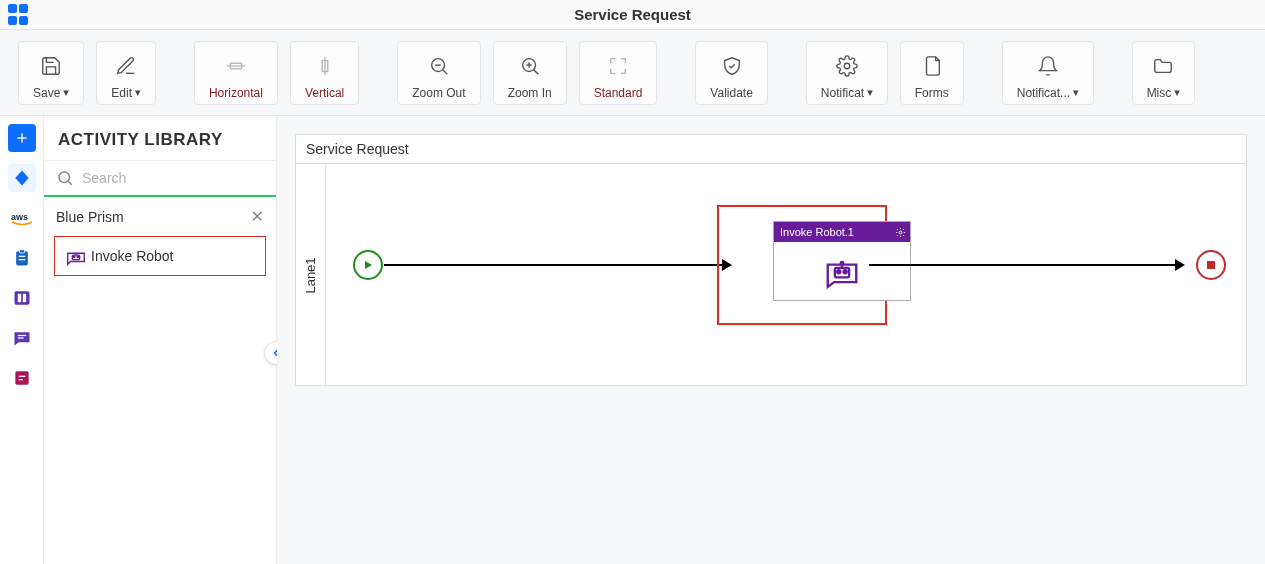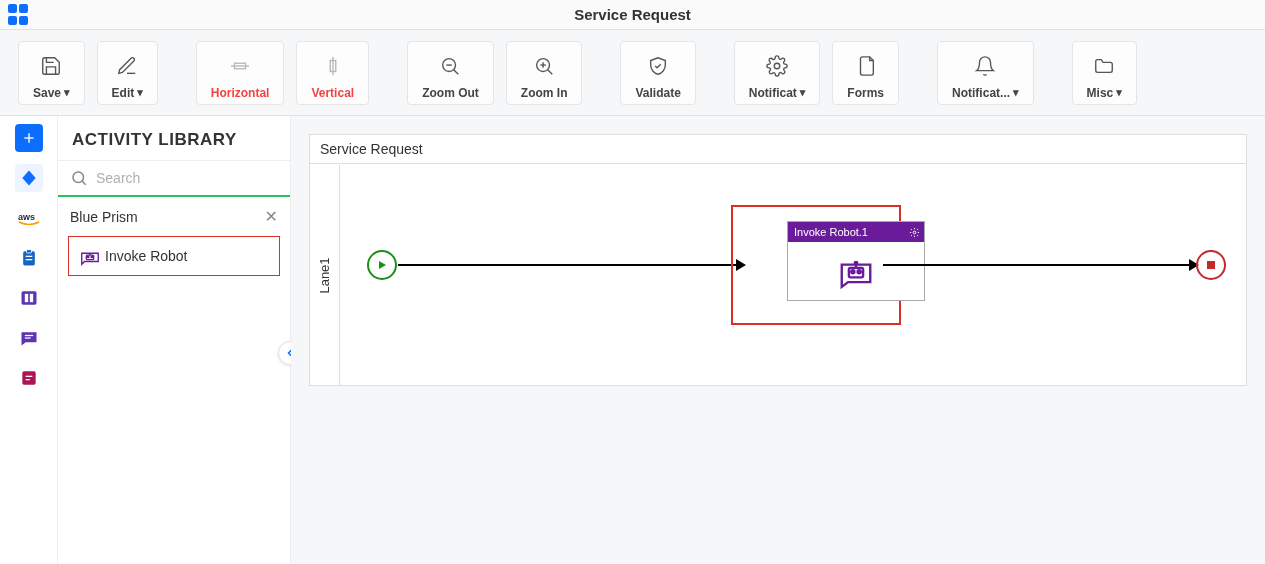--- a/index.html
+++ b/index.html
@@ -6,33 +6,33 @@
   body { width: 1265px; height: 564px; background: #ffffff; overflow: hidden; color: #333; }
 
   
   .titlebar { height: 30px; border-bottom: 1px solid #e0e0e0; display: flex; align-items: center; position: relative; background: #fafafa; }
   .titlebar .app-icon { width: 22px; height: 22px; margin-left: 8px; display:flex; flex-wrap:wrap; gap:2px; }
   .titlebar .app-icon span { width:9px; height:9px; background:#0d6efd; border-radius:2px; }
   .titlebar .title { position:absolute; left:50%; transform:translateX(-50%); font-size:15px; font-weight:600; color:#333; }
 
   
   .toolbar { height: 86px; background:#f6f7f8; border-bottom:1px solid #e3e3e3; display:flex; align-items:center; padding: 0 18px; gap: 12px; }
-  .tbtn { display:flex; flex-direction:column; align-items:center; justify-content:space-between; padding:6px 8px 2px 8px; border:1px solid #fff; border-radius:4px; min-width:60px; cursor:pointer;font-weight:bold; }
+  .tbtn { display:flex; flex-direction:column; align-items:center; justify-content:space-between; padding:6px 8px 2px 8px; border:1px solid #fff; border-radius:4px; min-width:60px; cursor:pointer; }
   .tbtn.boxed { border:1px solid #e5e5e5; background:#fdfdfd; padding:10px 14px 4px 14px; }
   .tbtn .icon { height:28px; display:flex; align-items:center; justify-content:center; }
   .tbtn .label { font-size:12px; color:#444; margin-top:6px; white-space:nowrap; display:flex; align-items:center; gap:3px;}
   .tbtn.disabled .icon svg { stroke:#b8b8b8; }
-  .tbtn.disabled .label { color:#ef4444; }
+  .tbtn.disabled .label { color:#7f1d1d; }
   .spacer { flex: 0 0 14px; }
 
   
   .main { display:flex; height: calc(564px - 30px - 86px); }
 
   
-  .iconstrip { width:58px; background:#fff; border-right:1px solid #eee; display:flex; flex-direction:column; align-items:center; padding-top:8px; gap:12px; }
+  .iconstrip { width:44px; background:#fff; border-right:1px solid #eee; display:flex; flex-direction:column; align-items:center; padding-top:8px; gap:12px; }
   .iconstrip .sbtn { width:28px; height:28px; display:flex; align-items:center; justify-content:center; border-radius:4px; cursor:pointer; }
   .plusbtn { background:#0d6efd; color:#fff; border-radius:50%; }
 
   
   .library { width:233px; background:#fff; border-right:1px solid #eee; position:relative; }
   .library .header { font-size:17px; font-weight:700; letter-spacing:0.5px; padding:14px 14px 10px 14px; color:#333; border-bottom:1px solid #eee; }
   .library .searchrow { display:flex; align-items:center; padding:8px 12px; border-bottom:2px solid #22c55e; gap:8px; }
   .library .searchrow input { border:none; outline:none; font-size:14px; flex:1; color:#333; }
   .library .searchrow input::placeholder { color:#b0b0b0; }
   .library .section { display:flex; align-items:center; justify-content:space-between; padding:10px 12px 6px 12px; font-size:14px; color:#333; }
@@ -149,20 +149,31 @@
       <svg width="22" height="22" viewBox="0 0 24 24" fill="none" stroke="#555" stroke-width="1.5">
           <circle cx="11" cy="11" r="7"></circle>
           <line x1="21" y1="21" x2="16" y2="16"></line>
           <line x1="8" y1="11" x2="14" y2="11"></line>
           <line x1="11" y1="8" x2="11" y2="14"></line>
         </svg>
     </div>
     <div class="label">Zoom In</div>
   </div>
 
+  <div class="tbtn boxed disabled">
+    <div class="icon">
+      <svg width="22" height="22" viewBox="0 0 24 24" fill="none" stroke="#b8b8b8" stroke-width="1.5">
+          <polyline points="4 9 4 4 9 4"></polyline>
+          <polyline points="20 9 20 4 15 4"></polyline>
+          <polyline points="4 15 4 20 9 20"></polyline>
+          <polyline points="20 15 20 20 15 20"></polyline>
+        </svg>
+    </div>
+    <div class="label">Standard</div>
+  </div>
 
 
   <div class="spacer"></div>
 
   <div class="tbtn boxed">
     <div class="icon">
       <svg width="22" height="22" viewBox="0 0 24 24" fill="none" stroke="#555" stroke-width="1.5">
           <path d="M12 3 4 6v5c0 5 3.5 9 8 10 4.5-1 8-5 8-10V6l-8-3z"></path>
           <polyline points="9 12 11 14 15 10"></polyline>
         </svg>

